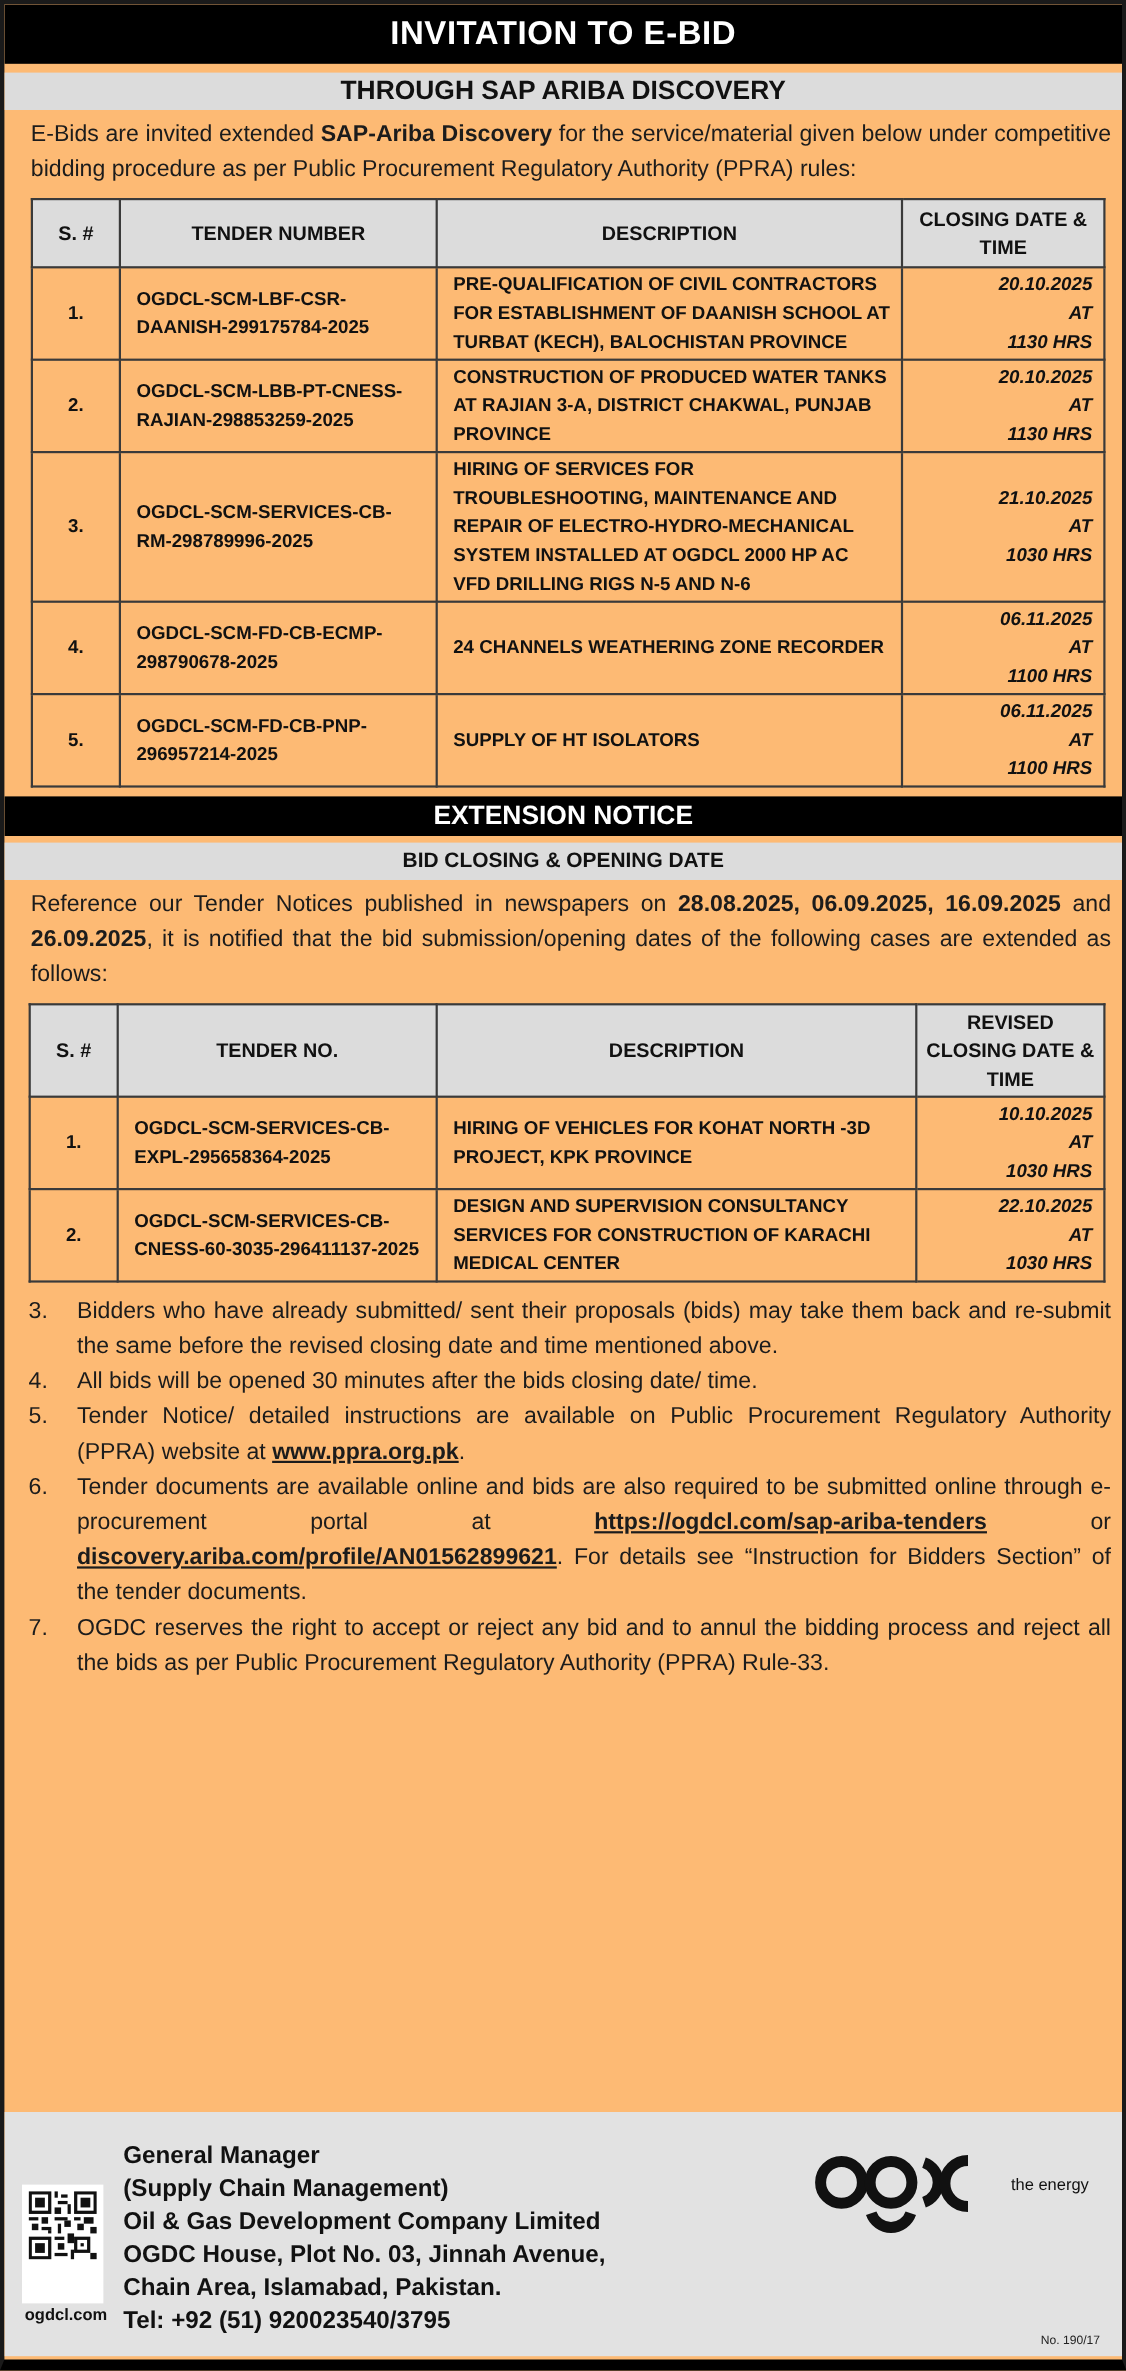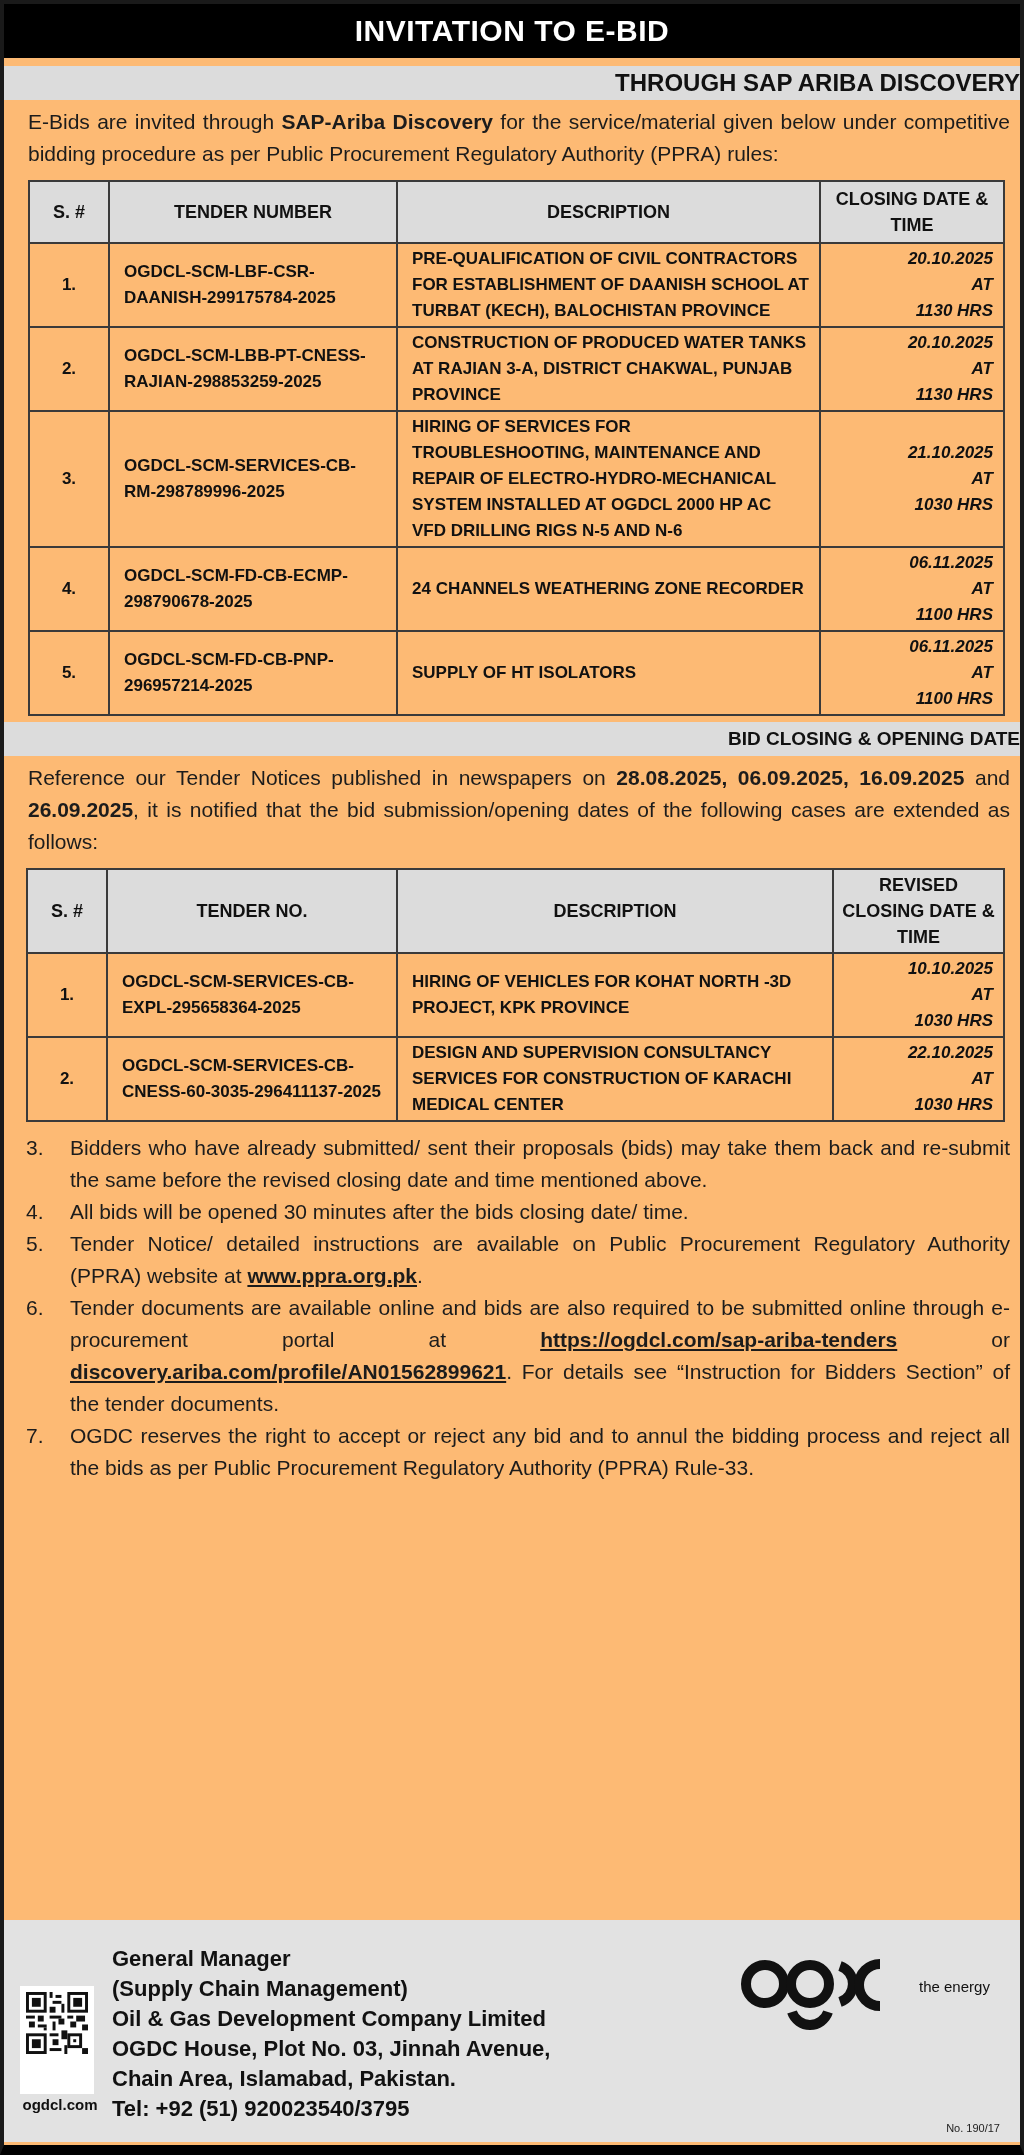--- a/index.html
+++ b/index.html
@@ -10,21 +10,21 @@
     background: #fdba74; border: 4px solid #1a1a1a; border-bottom: 10px solid #000;
     overflow: hidden;
   }
   .black-bar {
     background: #000; color: #fff; text-align: center; font-weight: bold;
     font-family: "Liberation Sans", sans-serif;
   }
   .title-bar { height: 54px; line-height: 54px; font-size: 30px; letter-spacing: 0.5px; }
   .ext-bar { height: 36px; line-height: 36px; font-size: 24px; margin-top: 8px; }
   .grey-bar {
-    background: #dcdcdc; text-align: right; font-weight: bold; color: #111;
+    background: #dcdcdc; text-align: center; font-weight: bold; color: #111;
   }
   .sub-bar1 { height: 34px; line-height: 34px; font-size: 24px; margin-top: 8px; }
   .sub-bar2 { height: 34px; line-height: 34px; font-size: 19px; margin-top: 6px; }
   .para {
     font-size: 21px; line-height: 32px; padding: 0 10px 0 24px; text-align: justify;
     color: #1c1c1c; font-family: "Liberation Sans", sans-serif;
   }
   .para b { font-weight: bold; }
   table.bids {
     border-collapse: collapse; margin: 10px 0 0 24px; width: 977px;
@@ -60,21 +60,21 @@
 </style>
 </head>
 <body>
 
 <div class="page">
 
   <div class="black-bar title-bar">INVITATION TO E-BID</div>
   <div class="grey-bar sub-bar1">THROUGH SAP ARIBA DISCOVERY</div>
 
   <p class="para" style="margin-top:6px;">
-    <span>E-Bids are invited through </span><b>SAP-Ariba Discovery</b><span> for the service/material given below under competitive bidding procedure as per Public Procurement Regulatory Authority (PPRA) rules:</span>
+    <span>E-Bids are invited extended </span><b>SAP-Ariba Discovery</b><span> for the service/material given below under competitive bidding procedure as per Public Procurement Regulatory Authority (PPRA) rules:</span>
   </p>
 
   <table class="bids">
     <thead>
       <tr>
         <th style="width:80px;">S. #</th>
         <th>TENDER NUMBER</th>
         <th>DESCRIPTION</th>
         <th>CLOSING DATE &amp; TIME</th>
       </tr>
@@ -126,20 +126,21 @@
           <td class="desc">SUPPLY OF  HT ISOLATORS</td>
           <td class="dt">
             <div>06.11.2025</div>
             <div>AT</div>
             <div>1100 HRS</div>
           </td>
         </tr>
       </tbody>
   </table>
 
+  <div class="black-bar ext-bar">EXTENSION NOTICE</div>
   <div class="grey-bar sub-bar2">BID CLOSING &amp; OPENING DATE</div>
 
   <p class="para" style="margin-top:6px;">
     <span>Reference our Tender Notices published in newspapers on </span><b>28.08.2025, 06.09.2025, 16.09.2025</b><span> and </span><b>26.09.2025</b><span>, it is notified that the bid submission/opening dates of the following cases are extended as follows:</span>
   </p>
 
   <table class="bids t2">
     <thead>
       <tr>
         <th style="width:80px;">S. #</th>

